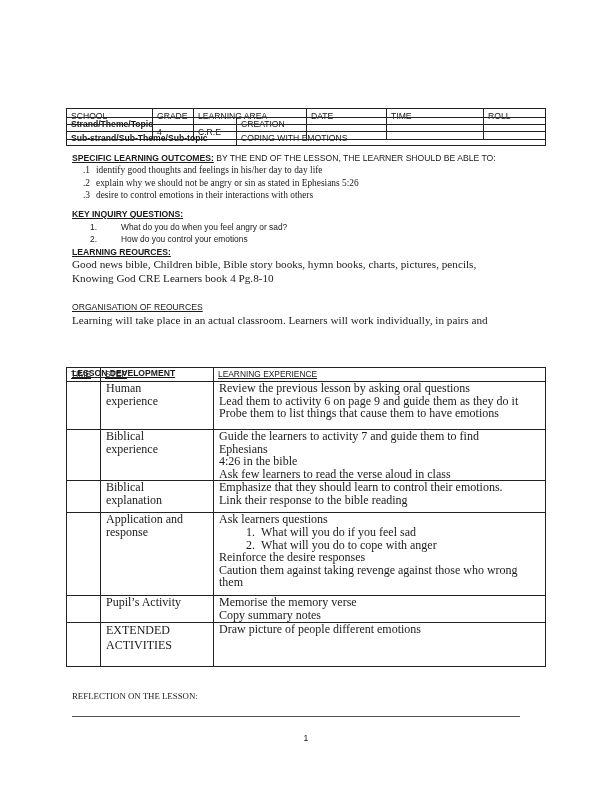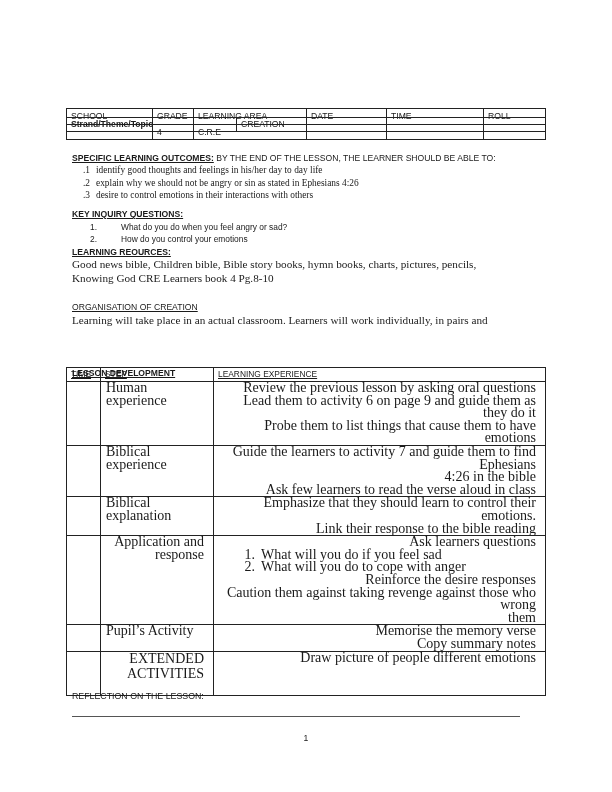--- a/index.html
+++ b/index.html
@@ -26,29 +26,29 @@
   ol.serif-list li { position: relative; padding-left: 24px; }
   ol.serif-list li .num { position: absolute; left: 18px; width: 0; text-align: right; direction: rtl; }
   ol.sans-list { list-style: none; font-family: "Liberation Sans", sans-serif; font-size: 8.4px; line-height: 12px; }
   ol.sans-list li { position: relative; padding-left: 49px; }
   ol.sans-list li .num { position: absolute; left: 18px; }
 
   .para { font-family: "Liberation Serif", serif; font-size: 11.2px; line-height: 13.5px; }
 
   
   #lesson-table { left: 66px; top: 367px; width: 480px; table-layout: fixed; }
-  #lesson-table td { font-family: "Liberation Serif", serif; font-size: 14px; line-height: 12.6px; padding: 0 9px 0 5px; }
+  #lesson-table td { font-family: "Liberation Serif", serif; font-size: 12px; line-height: 12.6px; padding: 0 19px 0 5px; }
   #lesson-table td.time { width: 34px; }
   #lesson-table td.step { width: 113px; }
   #lesson-table tr.hdr td { font-family: "Liberation Sans", sans-serif; font-size: 8.4px; text-decoration: underline; height: 14px; line-height: 13px; padding: 0 4px; }
-  .exp-line { display: block; text-align: right; }
+  .exp-line { display: block; }
   .exp-sub { display: block; padding-left: 22px; position: relative; }
   .exp-sub .num { display: inline-block; width: 14px; text-align: right; margin-right: 6px; }
 
-  #reflection { position: absolute; left: 72px; top: 691px; font-family: Liberation Sans, sans-serif; font-size: 8.8px; }
+  #reflection { position: absolute; left: 72px; top: 691px; font-family: Liberation Serif, serif; font-size: 8.8px; }
   #reflection-line { position: absolute; left: 72px; top: 716px; width: 448px; border-top: 1px solid #555; }
   #page-number { position: absolute; left: 0; width: 612px; top: 733px; text-align: center; font-family: "Liberation Sans", sans-serif; font-size: 8.6px; }
 </style>
 </head>
 <body>
 
 <table id="info-table">
   <tbody>
       <tr>
     <td style="width:86px">SCHOOL</td>
@@ -68,50 +68,54 @@
   </tr>
 </tbody>
   </table>
 
 <table id="strand-table">
   <tbody>
       <tr>
     <td class="lbl">Strand/Theme/Topic</td>
     <td>CREATION</td>
   </tr>
+  <tr>
+    <td class="lbl">Sub-strand/Sub-Theme/Sub-topic</td>
+    <td>COPING WITH EMOTIONS</td>
+  </tr>
 </tbody>
   </table>
 
 <div class="block" style="top:150px;">
   <div style="line-height:12px;">
     <span class="heading-u">SPECIFIC LEARNING OUTCOMES:</span><span class="outcome-intro"> BY THE END OF THE LESSON, THE LEARNER SHOULD BE ABLE TO:</span>
   </div>
   <ol class="serif-list">
     <li><span class="num">1.</span><span>identify good thoughts and feelings in his/her day to day life</span></li>
-    <li><span class="num">2.</span><span>explain why we should not be angry or sin as stated in Ephesians 4:26</span></li>
+    <li><span class="num">2.</span><span>explain why we should not be angry or sin as stated in Ephesians 5:26</span></li>
     <li><span class="num">3.</span><span>desire to control emotions in their interactions with others</span></li>
   </ol>
 </div>
 
 <div class="block" style="top:208px;">
   <div class="heading-u" style="line-height:12px;">KEY INQUIRY QUESTIONS:</div>
   <ol class="sans-list" style="margin-top:1px;">
     <li><span class="num">1.</span><span>What do you do when you feel angry or sad?</span></li>
     <li><span class="num">2.</span><span>How do you control your emotions</span></li>
   </ol>
 </div>
 
 <div class="block" style="top:246px;">
   <div class="heading-u" style="line-height:12px;">LEARNING REOURCES:</div>
   <div class="para">Good news bible, Children bible, Bible story books, hymn books, charts, pictures, pencils,</div>
   <div class="para">Knowing God CRE  Learners book 4 Pg.8-10</div>
 </div>
 
 <div class="block" style="top:300px;">
-  <div class="heading-plain-u" style="line-height:14px;">ORGANISATION OF CREATION</div>
+  <div class="heading-plain-u" style="line-height:14px;">ORGANISATION OF REOURCES</div>
   <div class="para">Learning will take place in an actual classroom. Learners will work individually, in pairs and</div>
 </div>
 
 <div class="block heading-u" style="top:367px; line-height:12px;">LESSON DEVELOPMENT</div>
 
 <table id="lesson-table">
   <tbody>
       <tr class="hdr">
     <td class="time">TIME</td>
     <td class="step">STEP</td>

